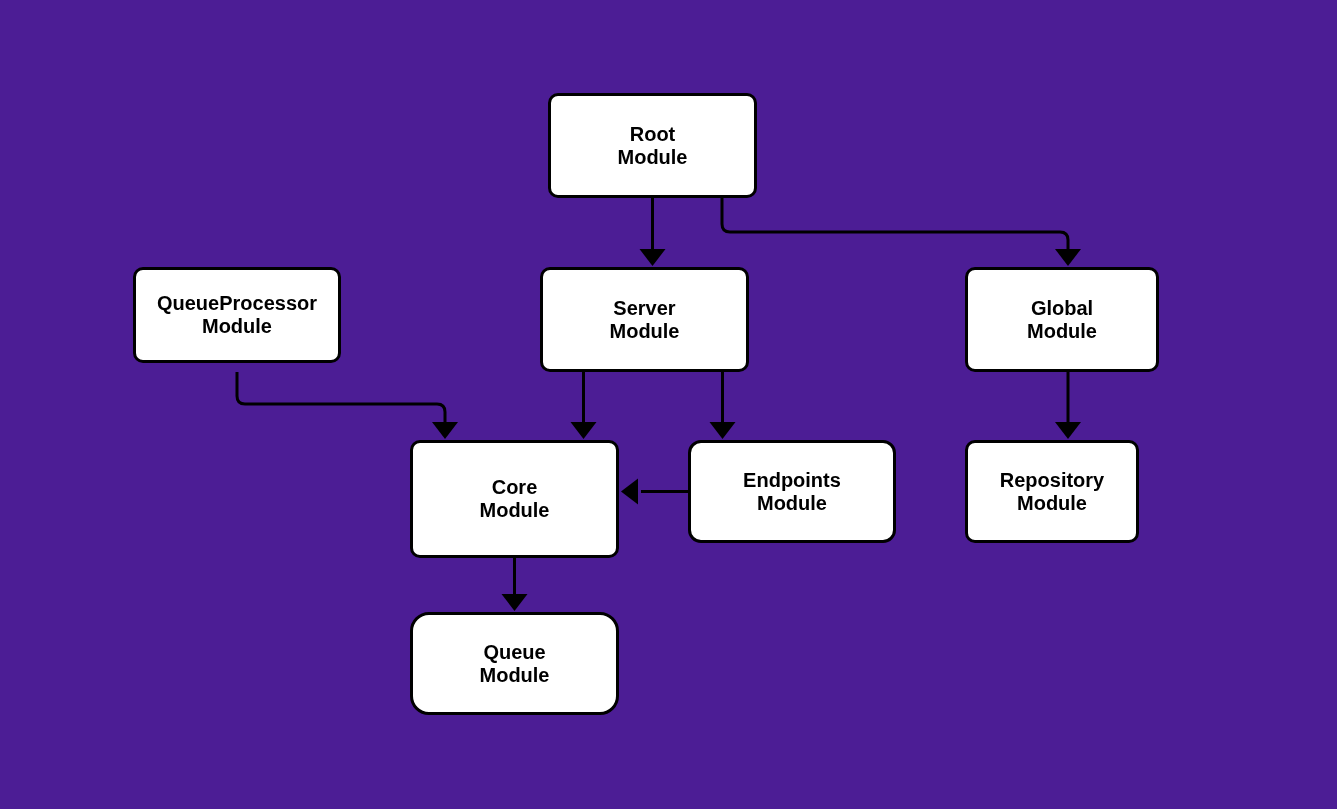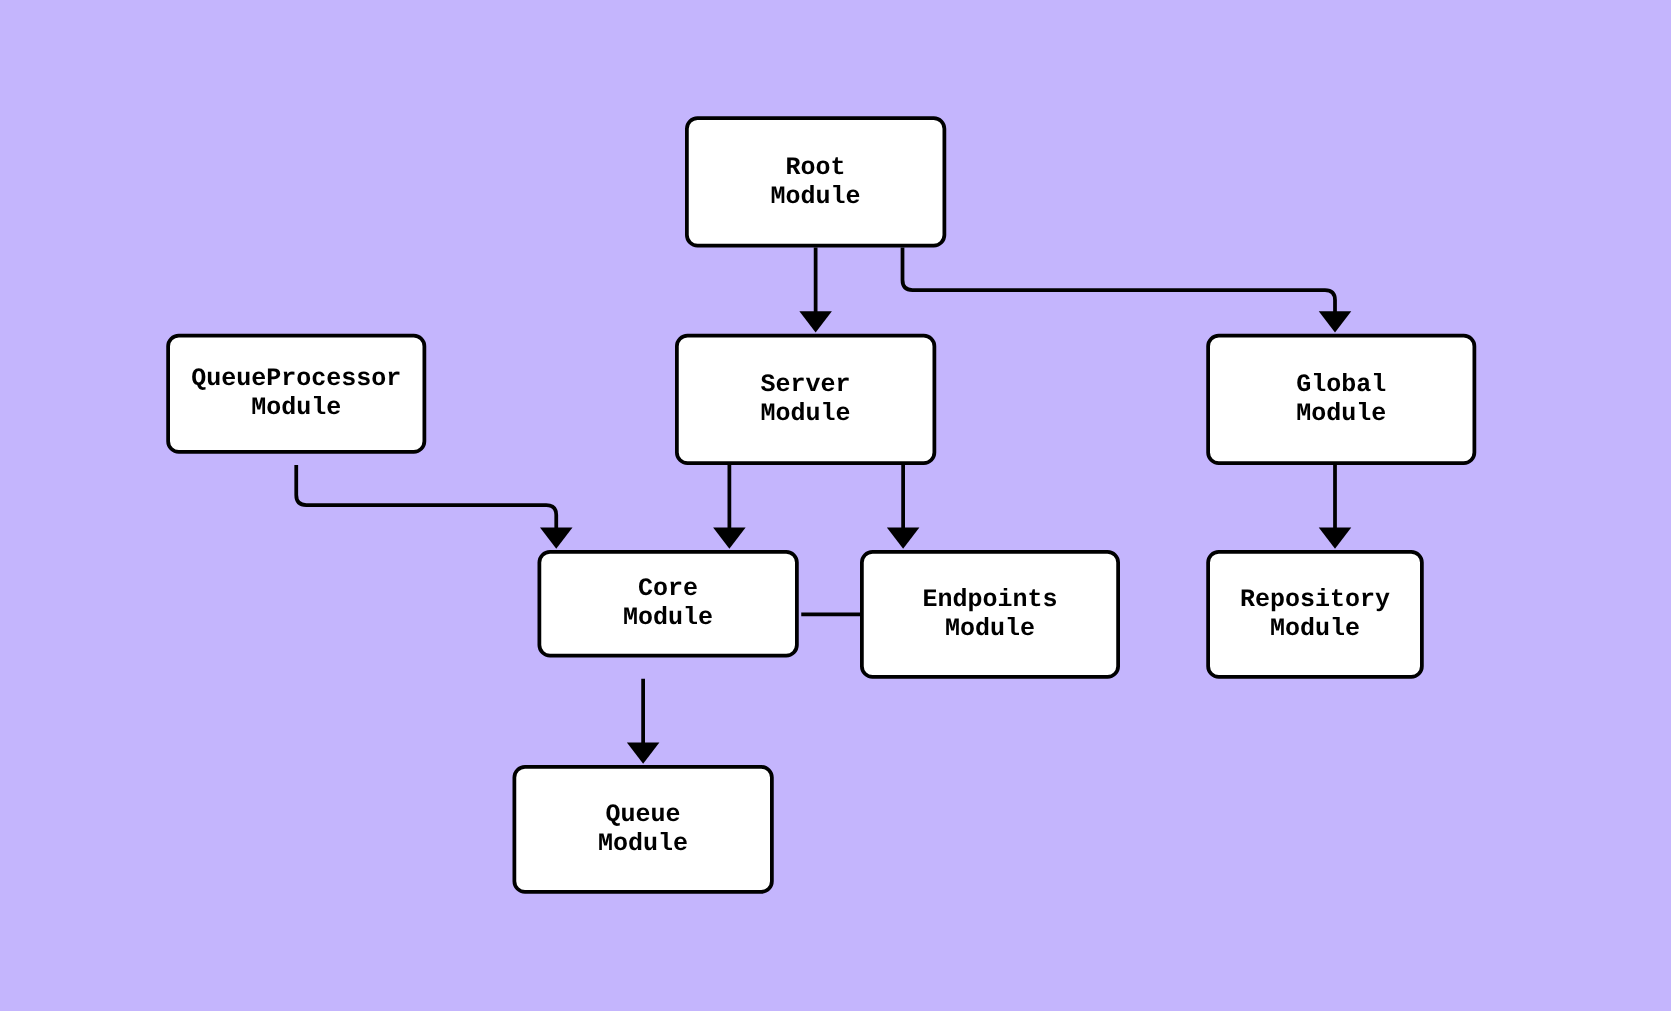--- a/index.html
+++ b/index.html
@@ -4,23 +4,23 @@
 <style>
   html, body {
     margin: 0;
     padding: 0;
     background: #ffffff;
   }
   .canvas {
     position: relative;
     width: 1337px;
     height: 809px;
-    background: #c4b5fd;
+    background: #4c1d95;
     overflow: hidden;
-    font-family: Liberation Mono, monospace;
+    font-family: Liberation Sans, sans-serif;
   }
   svg.edge-layer {
     position: absolute;
     left: 0;
     top: 0;
     width: 1337px;
     height: 809px;
   }
   .link {
     fill: none;
@@ -46,25 +46,25 @@
     font-size: 20px;
     line-height: 23px;
   }
   .node-label {
     white-space: pre-line;
   }
   
   .n-root          { left: 548px; top:  93px; width: 209px; height: 105px; }
   .n-queueprocessor{ left: 133px; top: 267px; width: 208px; height: 96px; }
   .n-server        { left: 540px; top: 267px; width: 209px; height: 105px; }
-  .n-global        { left: 965px; top: 267px; width: 216px; height: 105px; }
-  .n-core          { left: 430px; top: 440px; width: 209px; height: 86px; }
-  .n-endpoints     { left: 688px; top: 440px; width: 208px; height: 103px; }
+  .n-global        { left: 965px; top: 267px; width: 194px; height: 105px; }
+  .n-core          { left: 410px; top: 440px; width: 209px; height: 118px; }
+  .n-endpoints     { left: 688px; top: 440px; width: 208px; height: 103px; border-radius: 13px; }
   .n-repository    { left: 965px; top: 440px; width: 174px; height: 103px; }
-  .n-queue         { left: 410px; top: 612px; width: 209px; height: 103px; }
+  .n-queue         { left: 410px; top: 612px; width: 209px; height: 103px; border-radius: 19px; }
 </style>
 </head>
 <body>
 
 <div class="canvas">
 
   <svg class="edge-layer" viewBox="0 0 1337 809" xmlns="http://www.w3.org/2000/svg">
 
     <g>
       <path class="link" d="M652.5 198 V 252"></path>

